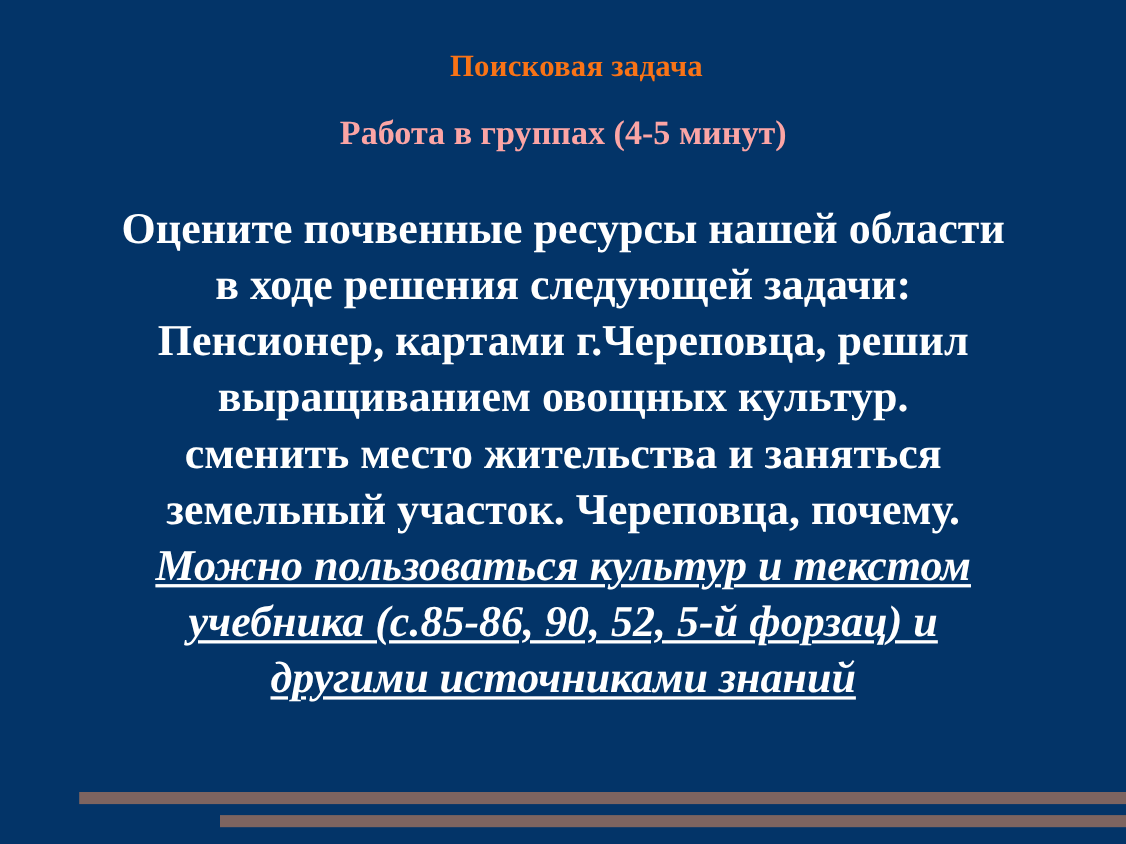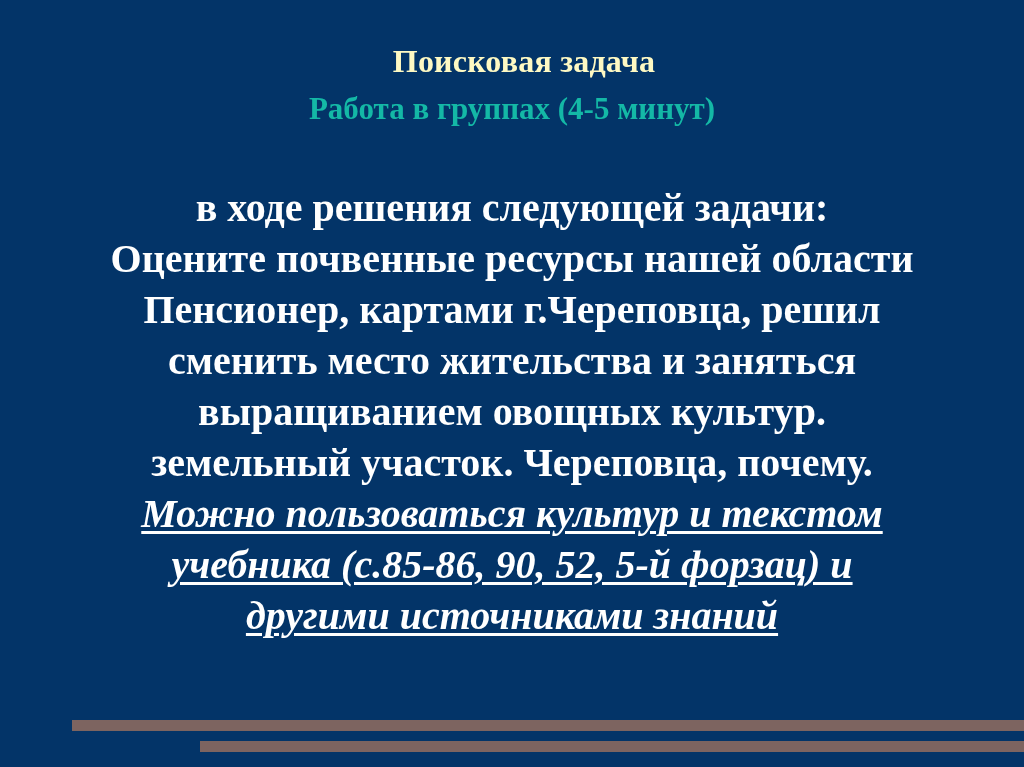--- a/index.html
+++ b/index.html
@@ -29,36 +29,36 @@
   .title-block {
     position: absolute;
     left: 0;
     top: 38px;
     width: 1024px;
     text-align: center;
   }
 
   .slide-title {
     display: block;
-    font-size: 32px;
+    font-size: 28px;
     line-height: 46px;
     font-weight: bold;
-    color: #fef9c3;
+    color: #f97316;
     letter-spacing: 0.2px;
     white-space: nowrap;
     padding-left: 24px;
   }
 
   .slide-subtitle {
     display: block;
-    margin-top: 6px;
+    margin-top: 18px;
     font-size: 31px;
     line-height: 38px;
     font-weight: bold;
-    color: #14b8a6;
+    color: #fca5a5;
     white-space: nowrap;
   }
 
   
   .body-block {
     position: absolute;
     left: 12px;
     top: 182px;
     width: 1000px;
     text-align: center;
@@ -101,25 +101,25 @@
 <body>
 
 <div class="slide">
 
   <div class="title-block">
     <span class="slide-title">Поисковая задача</span>
     <span class="slide-subtitle">Работа в группах (4-5 минут)</span>
   </div>
 
   <div class="body-block">
+    <span class="body-line">Оцените почвенные ресурсы нашей области</span>
     <span class="body-line">в ходе решения следующей задачи:</span>
-    <span class="body-line">Оцените почвенные ресурсы нашей области</span>
     <span class="body-line">Пенсионер, картами г.Череповца, решил</span>
+    <span class="body-line">выращиванием овощных культур.</span>
     <span class="body-line">сменить место жительства и заняться</span>
-    <span class="body-line">выращиванием овощных культур.</span>
     <span class="body-line">земельный участок. Череповца, почему.</span>
     <span class="body-line em">Можно пользоваться культур и текстом</span>
     <span class="body-line em">учебника (с.85-86, 90, 52, 5-й форзац) и</span>
     <span class="body-line em">другими источниками знаний</span>
   </div>
 
   <div class="bar bar-top"></div>
   <div class="bar bar-bottom"></div>
 
 </div>

